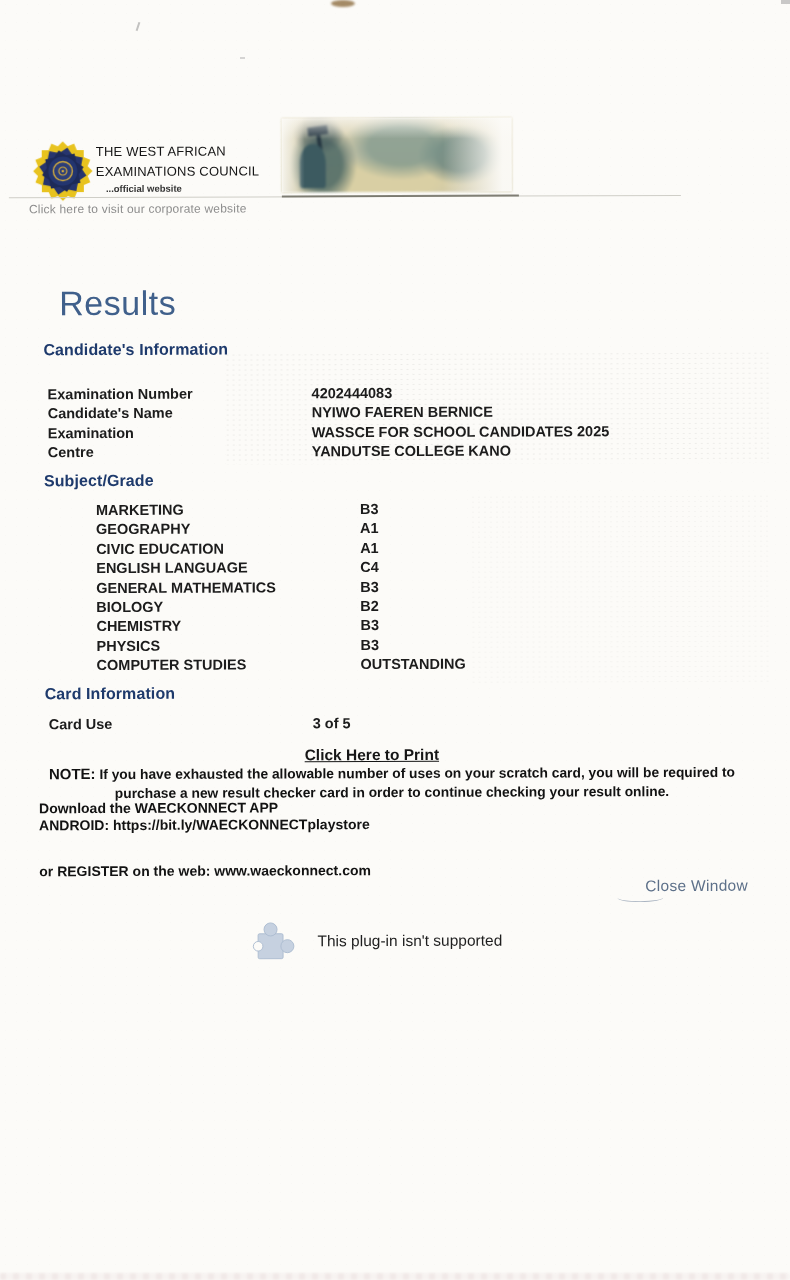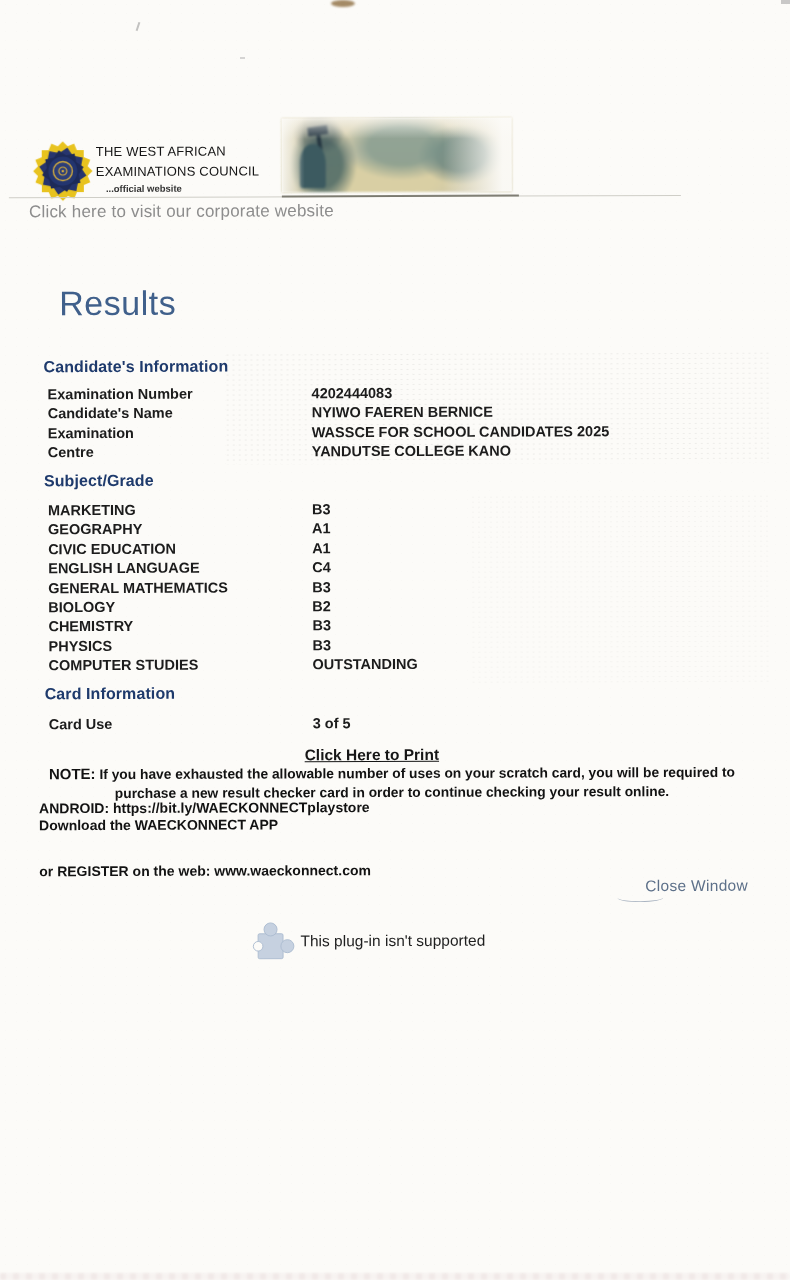--- a/index.html
+++ b/index.html
@@ -50,33 +50,33 @@
   .grad-figure { position:absolute; left:18px; top:26px; width:26px; height:44px; background:#3c5a60; border-radius:45% 45% 10% 10%; }
   .banner-fade { position:absolute; left:283px; top:118px; width:230px; height:74px; pointer-events:none;
     background:
       linear-gradient(90deg, rgba(252,251,248,.85) 0, transparent 10%, transparent 70%, rgba(252,251,248,.95) 96%),
       linear-gradient(180deg, rgba(252,251,248,.7) 0, transparent 28%);
   }
 
   .header-rule { position:absolute; left:10px; top:196px; width:672px; height:1px; background:#cfcec7; }
   .header-rule-dark { position:absolute; left:283px; top:195px; width:237px; height:2px; background:#5e5c50; opacity:.75; }
 
-  .corp-link { position:absolute; left:30px; top:201px; font-size:17px; color:#8d8d8d; letter-spacing:.2px; }
+  .corp-link { position:absolute; left:30px; top:201px; font-size:12px; color:#8d8d8d; letter-spacing:.2px; }
 
   
   .results-title { position:absolute; left:60px; top:283px; font-size:34px; color:#40608b; letter-spacing:.5px; }
 
   .section-heading { position:absolute; font-size:16px; font-weight:bold; color:#1e3a6c; letter-spacing:.1px; }
-  .h-candidate { left:44px; top:357px; }
+  .h-candidate { left:44px; top:340px; }
   .h-subject   { left:44px; top:471px; }
   .h-card      { left:44px; top:684px; }
 
   .kv-grid { position:absolute; left:48px; display:grid; grid-template-columns:264px auto; font-size:14.5px; font-weight:600; line-height:19.3px; }
   .g-candidate { top:384px; }
-  .g-subjects  { top:500px; line-height:19.4px; }
+  .g-subjects  { top:500px; line-height:19.4px;margin-left:48px; }
   .g-card      { top:714px; }
   .kv-grid .val { font-weight:700; }
 
   
   .print-row { position:absolute; left:0; top:746px; width:742px; text-align:center; }
   .print-link { font-size:15.5px; font-weight:600; text-decoration:underline; color:#161616; }
 
   .note { position:absolute; left:28px; top:764px; width:726px; text-align:center;
     font-size:13.8px; font-weight:bold; line-height:18.6px; color:#121212; }
   .note-label { font-size:15px;text-align:center; }
@@ -85,21 +85,21 @@
   .register { position:absolute; left:38px; top:862px; font-size:14px; color:#121212; }
   .register .lbl { font-weight:600; }
   .register .url { font-weight:bold;text-align:right; }
 
   .close-window { position:absolute; left:644px; top:878px; font-size:15.5px; color:#5d7089; letter-spacing:.3px; }
   .close-swoosh { position:absolute; left:616px; top:894px; width:46px; height:9px;
     border-bottom:1.5px solid #96a3b4; border-radius:50%; opacity:.8; }
 
   .plugin-row { position:absolute; left:248px; top:916px; display:flex; align-items:center; }
   .puzzle { width:46px; height:50px; }
-  .plugin-text { margin-left:5px; font-size:15.5px; color:#1e1e1e; }
+  .plugin-text { margin-left:22px; font-size:15.5px; color:#1e1e1e; }
 </style>
 </head>
 <body>
 
 <div id="page">
 
   <div class="artifact smudge-top"></div>
   <div class="artifact speck-1"></div>
   <div class="artifact speck-2"></div>
   <div class="artifact corner-mark"></div>
@@ -195,22 +195,22 @@
       <div class="val">3 of 5</div>
     </div>
 
     <div class="print-row">
       <a class="print-link" href="#">Click Here to Print</a>
     </div>
 
     <div class="note"><span class="note-label">NOTE:</span><span> If you have exhausted the allowable number of uses on your scratch card, you will be required to purchase a new result checker card in order to continue checking your result online.</span></div>
 
     <div class="download">
+      <div>Download the WAECKONNECT APP</div>
       <div>ANDROID: https://bit.ly/WAECKONNECTplaystore</div>
-      <div>Download the WAECKONNECT APP</div>
     </div>
 
     <div class="register"><span class="lbl">or REGISTER on the web: </span><span class="url">www.waeckonnect.com</span></div>
 
     <a class="close-window" href="#" style="text-decoration:none;">Close Window</a>
     <div class="close-swoosh"></div>
 
     <div class="plugin-row">
       <svg class="puzzle" viewBox="0 0 48 50">
         <g fill="#c6d1e0" stroke="#aebdd1" stroke-width="1">

